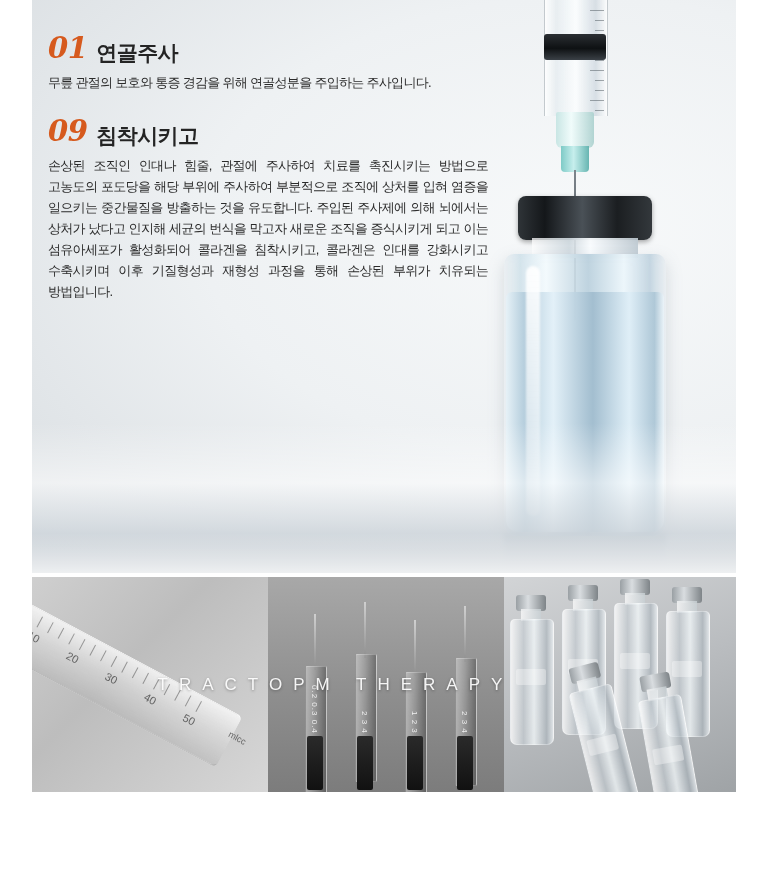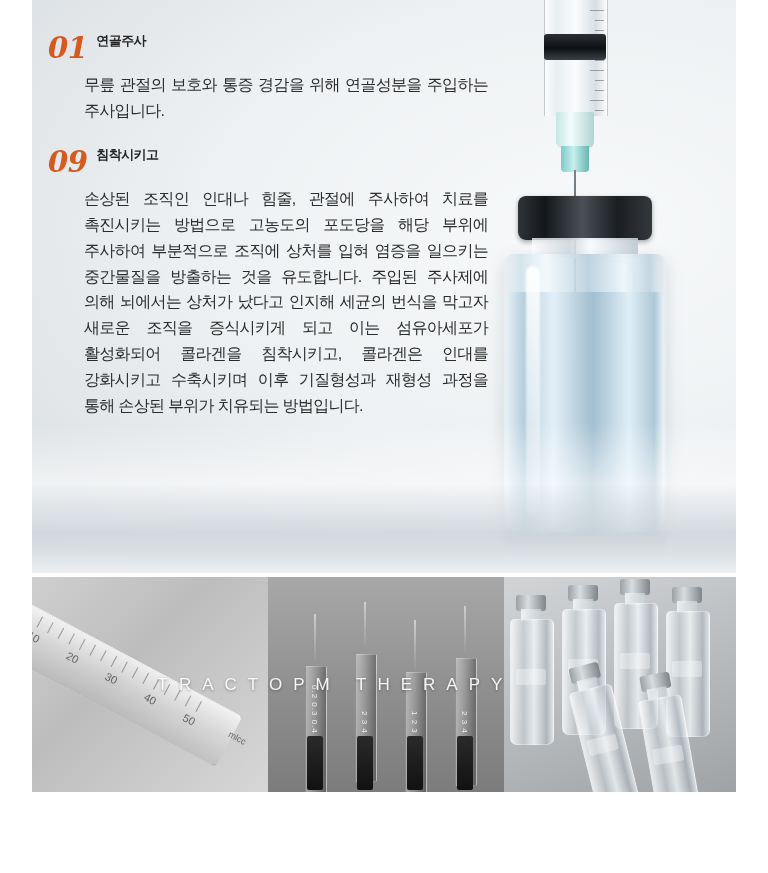--- a/index.html
+++ b/index.html
@@ -55,49 +55,48 @@
   
   .textblock {
     position: absolute;
     left: 16px;
     top: 34px;
     width: 440px;
   }
   .item { margin-bottom: 6px; }
   .item-head {
     display: flex;
-    align-items: flex-start;
+    align-items: flex-end;
     gap: 9px;
     margin-bottom: 9px;
   }
   .num {
     font-family: "DejaVu Serif", serif;
     font-style: italic;
     font-weight: bold;
     font-size: 29px;
     color: #d65a1e;
     letter-spacing: -0.5px;
     line-height: 1;
   }
   .head-title {
-    font-size: 13px;
+    font-size: 21px;
     font-weight: bold;
     color: #242424;
     letter-spacing: -0.6px;
     line-height: 1;
   }
   .body-text {
-    font-size: 16px;
+    font-size: 13px;
     line-height: 1.62;
     color: #2b2b2b;
     letter-spacing: -0.7px;
     text-align: justify;
     text-justify: inter-word;
     word-break: keep-all;
-    margin-left: 36px;
   }
   .item-2 { margin-top: 24px; }
   .item-2 .body-text { text-align: justify; }
 
   
   .illus {
     position: absolute;
     right: 0;
     top: 0;
     width: 280px;

